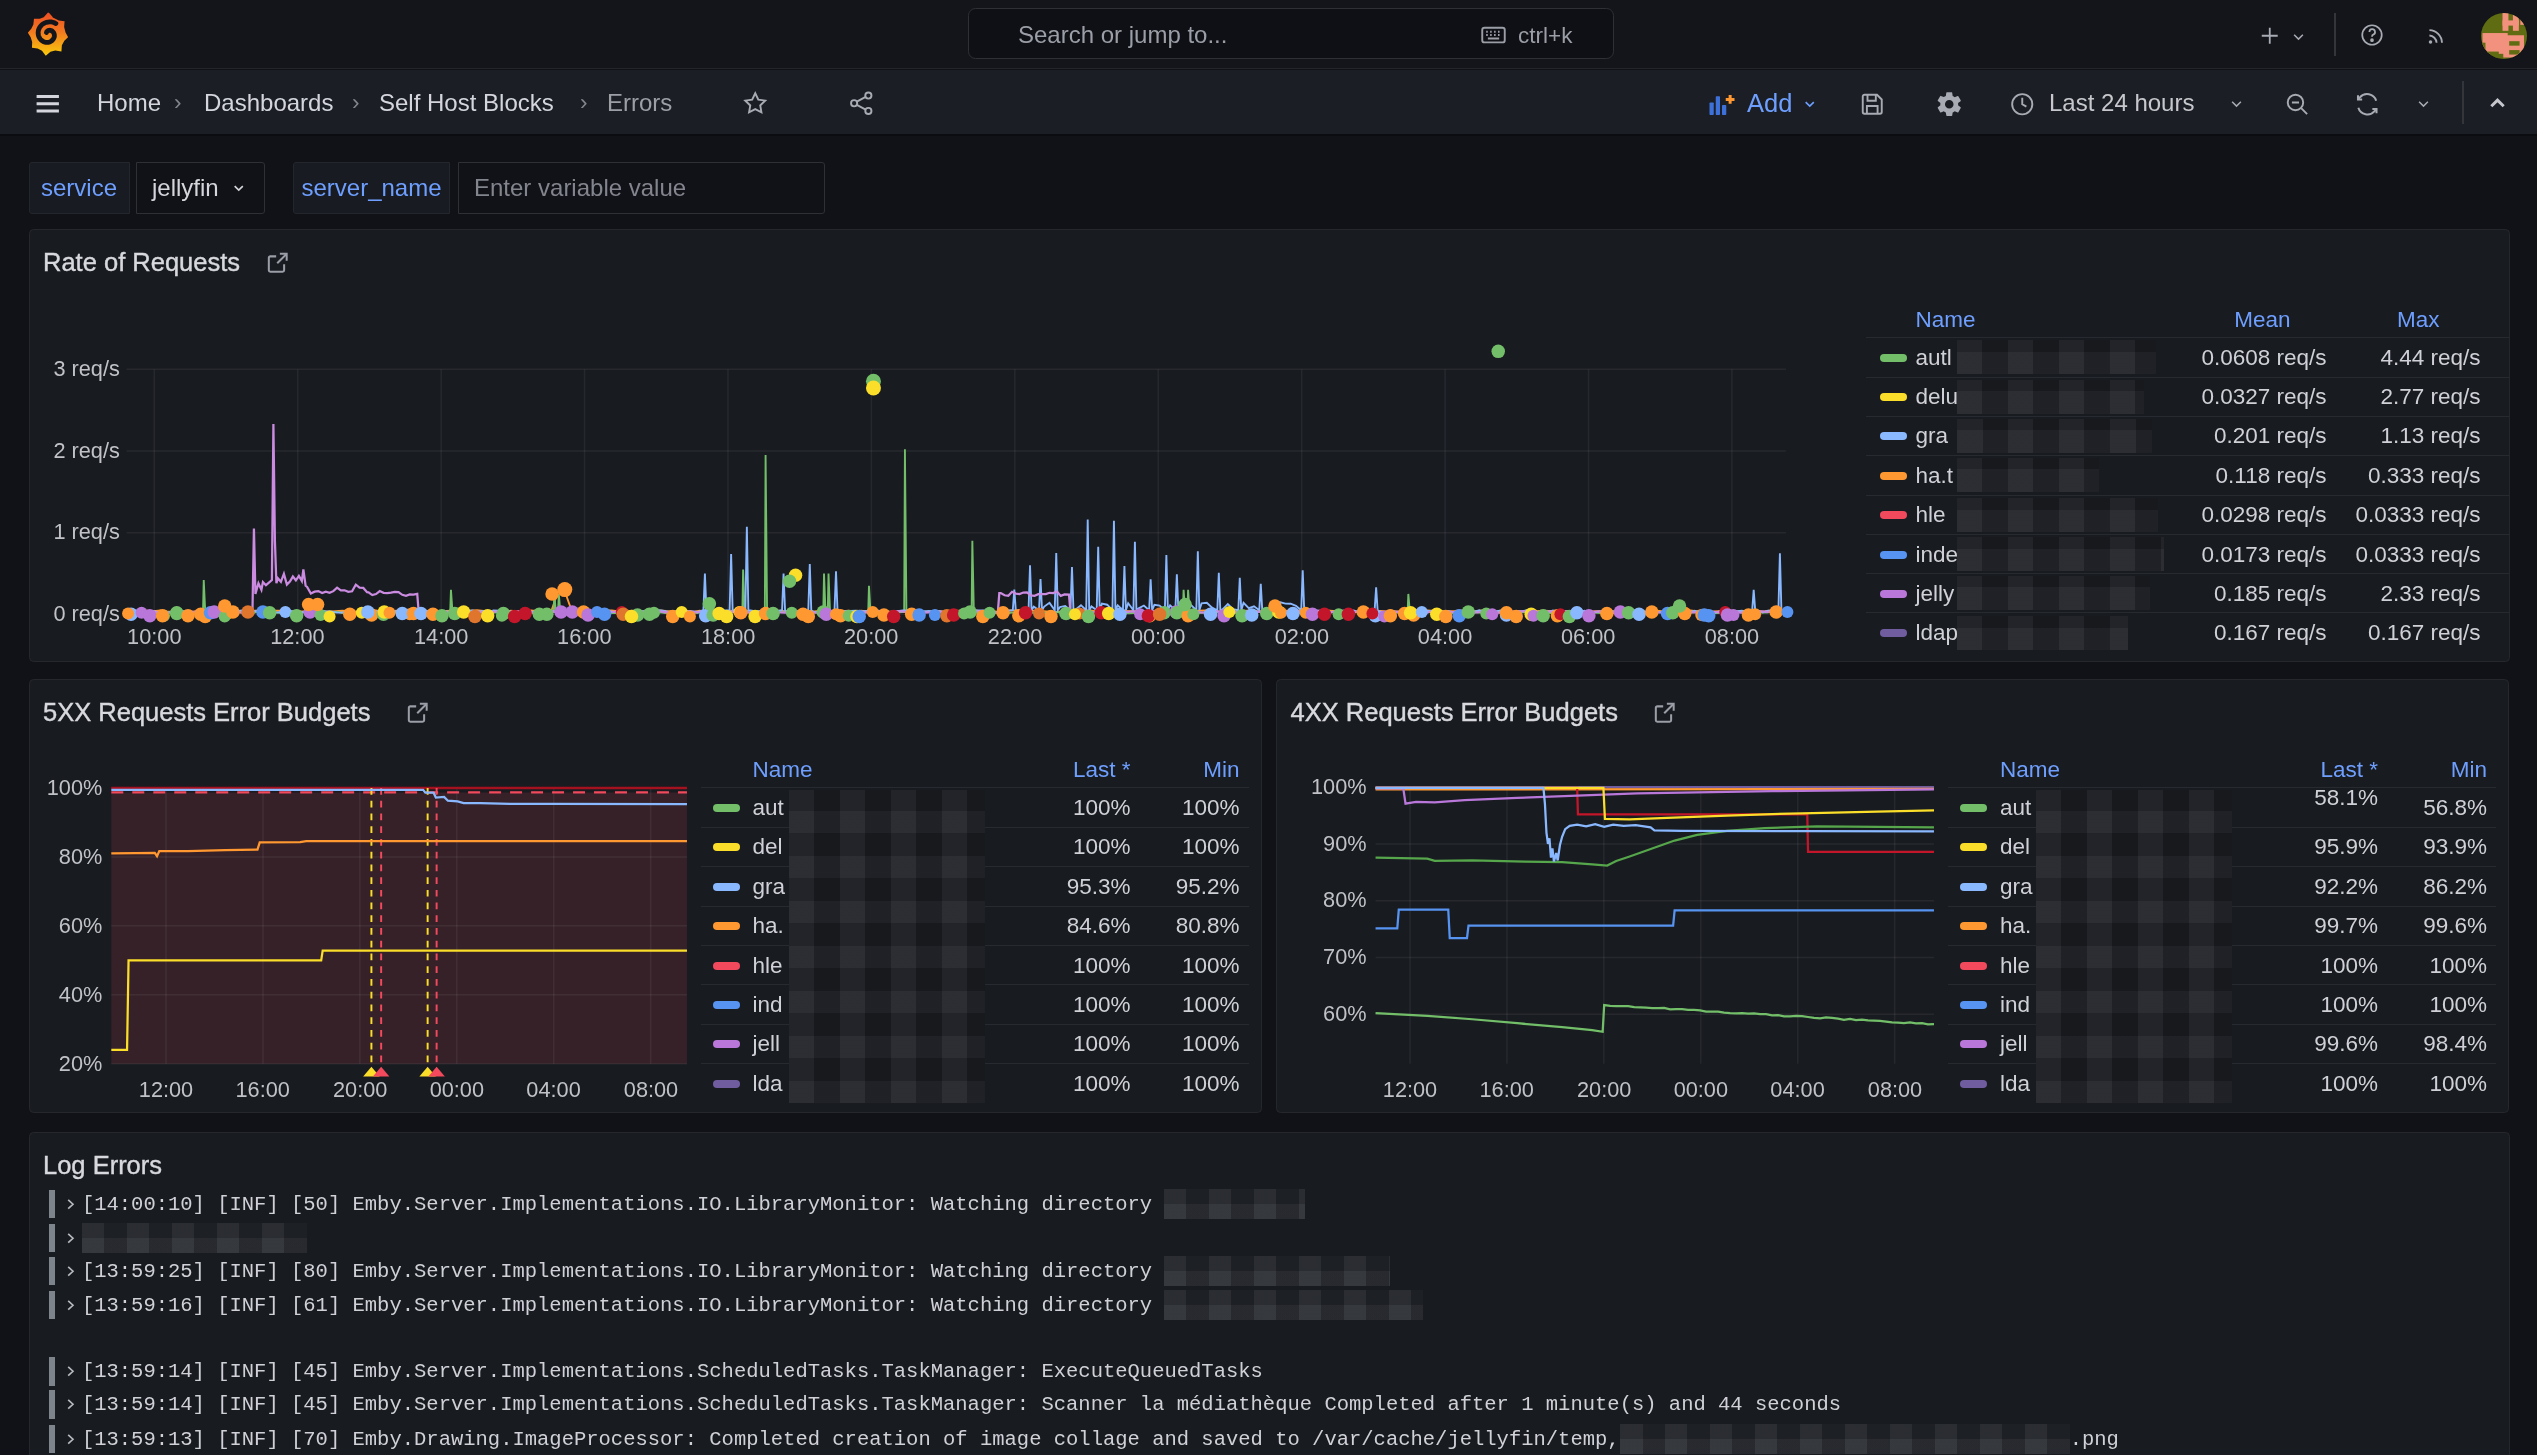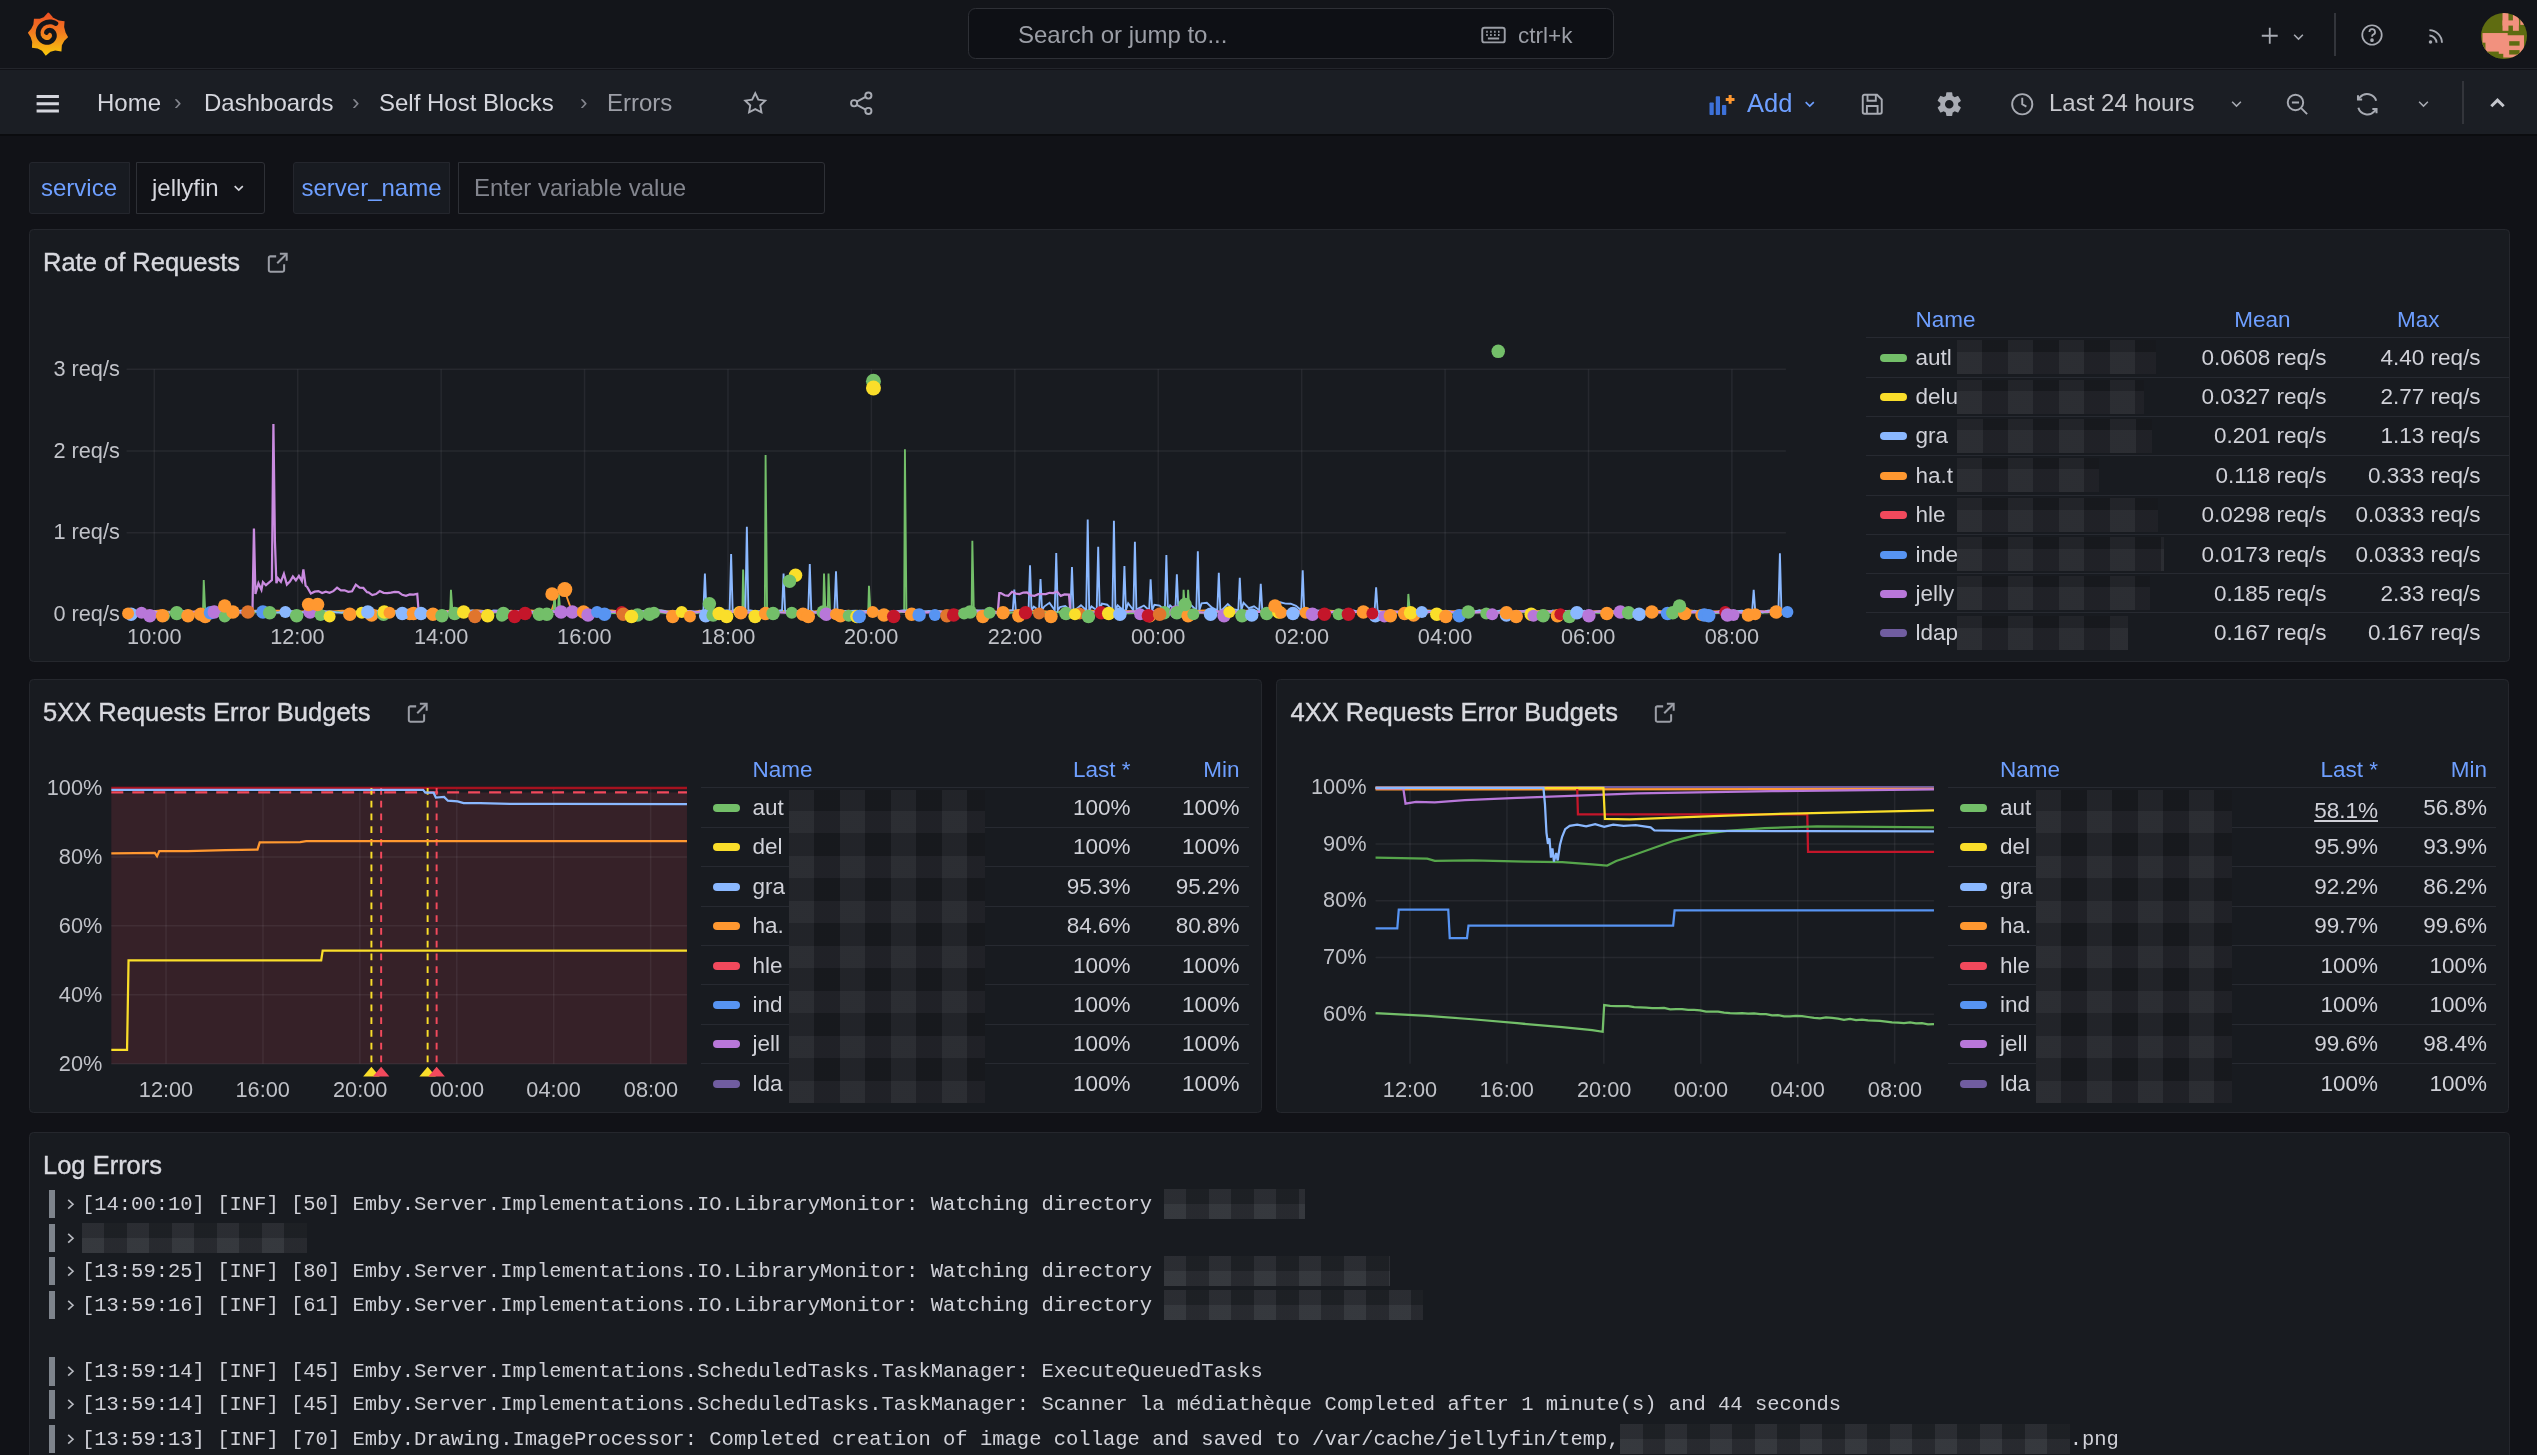--- a/index.html
+++ b/index.html
@@ -459,21 +459,21 @@
       <circle cx="2200" cy="502" r="9" fill="#73bf69"></circle>
   </svg>
   <div class="lg-h" style="left:1886px;top:77px;">Name</div>
 <div class="lg-h lg-r" style="right:218px;top:77px;">Mean</div>
 <div class="lg-h lg-r" style="right:69px;top:77px;">Max</div>
 <div class="lg-row" style="top:107px;left:1836px;width:643px;"></div>
 <div class="pill" style="left:1850px;top:124px;background:#73bf69;"></div>
 <div class="lg-name" style="left:1886px;top:115px;">autl</div>
 <div class="nblur" style="left:1927px;top:110px;width:199px;height:34px;"></div>
 <div class="lg-val lg-r" style="right:182px;top:115px;">0.0608 req/s</div>
-<div class="lg-val lg-r" style="right:28px;top:115px;">4.40 req/s</div>
+<div class="lg-val lg-r" style="right:28px;top:115px;">4.44 req/s</div>
 <div class="lg-row" style="top:147px;left:1836px;width:643px;"></div>
 <div class="pill" style="left:1850px;top:163px;background:#fade2a;"></div>
 <div class="lg-name" style="left:1886px;top:154px;">delu</div>
 <div class="nblur" style="left:1927px;top:150px;width:187px;height:34px;"></div>
 <div class="lg-val lg-r" style="right:182px;top:154px;">0.0327 req/s</div>
 <div class="lg-val lg-r" style="right:28px;top:154px;">2.77 req/s</div>
 <div class="lg-row" style="top:186px;left:1836px;width:643px;"></div>
 <div class="pill" style="left:1850px;top:202px;background:#8ab8ff;"></div>
 <div class="lg-name" style="left:1886px;top:193px;">gra</div>
 <div class="nblur" style="left:1927px;top:189px;width:195px;height:34px;"></div>
@@ -643,21 +643,21 @@
     <polyline points="131.0,444.3 200.0,448.1 260.0,452.6 320.0,457.9 380.0,463.2 420.0,467.0 434.0,469.3 436.0,433.7 444.0,434.8 452.0,435.2 460.0,435.0 468.0,435.0 476.0,436.5 484.0,436.7 492.0,437.2 500.0,437.6 508.0,437.8 516.0,437.5 524.0,439.3 532.0,439.0 540.0,439.1 548.0,440.0 556.0,440.1 564.0,440.7 572.0,442.4 580.0,442.3 588.0,442.5 596.0,443.9 604.0,444.4 612.0,444.6 620.0,444.5 628.0,445.0 636.0,444.9 644.0,445.7 652.0,445.7 660.0,447.5 668.0,447.2 676.0,448.6 684.0,448.7 692.0,448.0 700.0,448.4 708.0,449.6 716.0,450.9 724.0,451.3 732.0,450.2 740.0,450.7 748.0,451.8 756.0,453.3 764.0,452.1 772.0,453.7 780.0,453.0 788.0,454.1 796.0,454.3 804.0,454.8 812.0,455.9 820.0,456.9 828.0,457.2 836.0,457.6 844.0,456.9 852.0,458.2 860.0,457.8 868.0,459.3 876.0,459.0" fill="none" stroke="#73bf69" stroke-width="3"></polyline>
     <polyline points="131.0,143.8 355.0,143.8 357.0,165.7 359.0,203.6 361.0,218.7 363.0,211.1 365.0,236.9 367.0,224.8 369.0,242.2 372.0,230.8 374.0,240.7 377.0,220.2 380.0,208.9 384.0,199.0 390.0,194.5 400.0,193.0 412.0,195.2 424.0,192.2 436.0,196.0 448.0,193.0 462.0,194.5 478.0,193.7 498.0,196.7 503.0,200.5 540.0,201.3 700.0,201.7 876.0,202.0" fill="none" stroke="#8ab8ff" stroke-width="3"></polyline>
     <polyline points="131.0,331.5 160.0,331.5 162.0,306.5 228.0,306.5 230.0,344.4 253.0,344.4 255.0,327.7 528.0,327.7 530.0,307.3 876.0,307.3" fill="none" stroke="#5794f2" stroke-width="3"></polyline>
   </svg>
   <div class="lg-h" style="left:723px;top:77px;">Name</div>
 <div class="lg-h lg-r" style="right:130px;top:77px;">Last&nbsp;*</div>
 <div class="lg-h lg-r" style="right:21px;top:77px;">Min</div>
 <div class="lg-row" style="top:107px;left:671px;width:548px;"></div>
 <div class="pill" style="left:683px;top:124px;background:#73bf69;"></div>
 <div class="lg-name" style="left:723px;top:115px;">aut</div>
-<div class="lg-val lg-r" style="right:130px;top:118px;text-decoration:underline;">58.1%</div>
+<div class="lg-val lg-r" style="right:130px;top:105px;">58.1%</div>
 <div class="lg-val lg-r" style="right:21px;top:115px;">56.8%</div>
 <div class="lg-row" style="top:147px;left:671px;width:548px;"></div>
 <div class="pill" style="left:683px;top:163px;background:#fade2a;"></div>
 <div class="lg-name" style="left:723px;top:154px;">del</div>
 <div class="lg-val lg-r" style="right:130px;top:154px;">95.9%</div>
 <div class="lg-val lg-r" style="right:21px;top:154px;">93.9%</div>
 <div class="lg-row" style="top:186px;left:671px;width:548px;"></div>
 <div class="pill" style="left:683px;top:203px;background:#8ab8ff;"></div>
 <div class="lg-name" style="left:723px;top:194px;">gra</div>
 <div class="lg-val lg-r" style="right:130px;top:194px;">92.2%</div>

